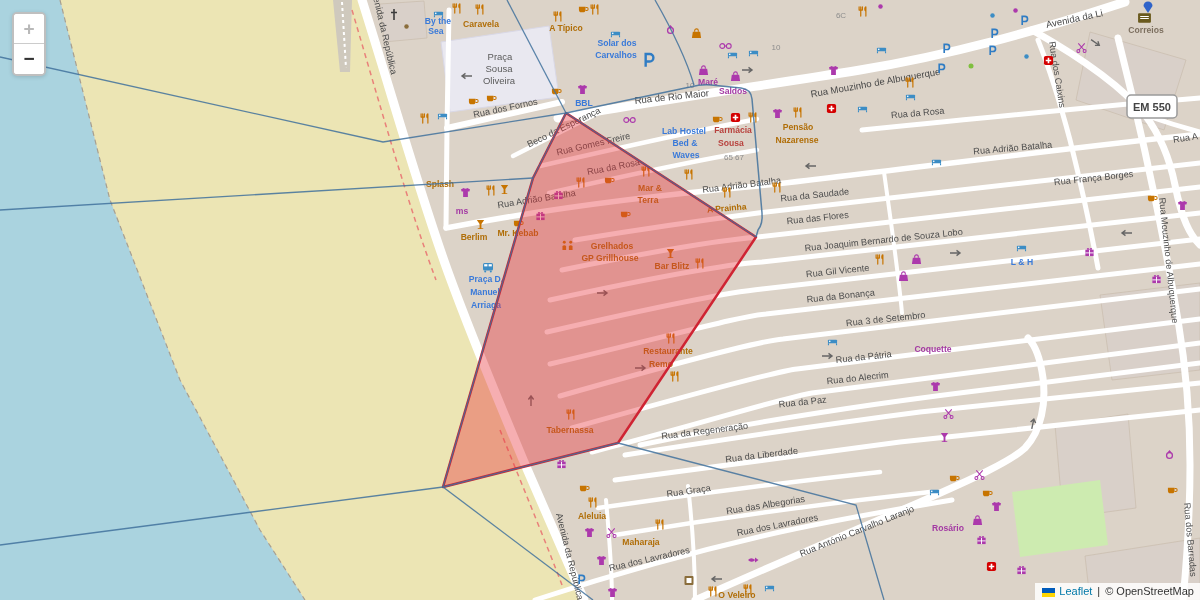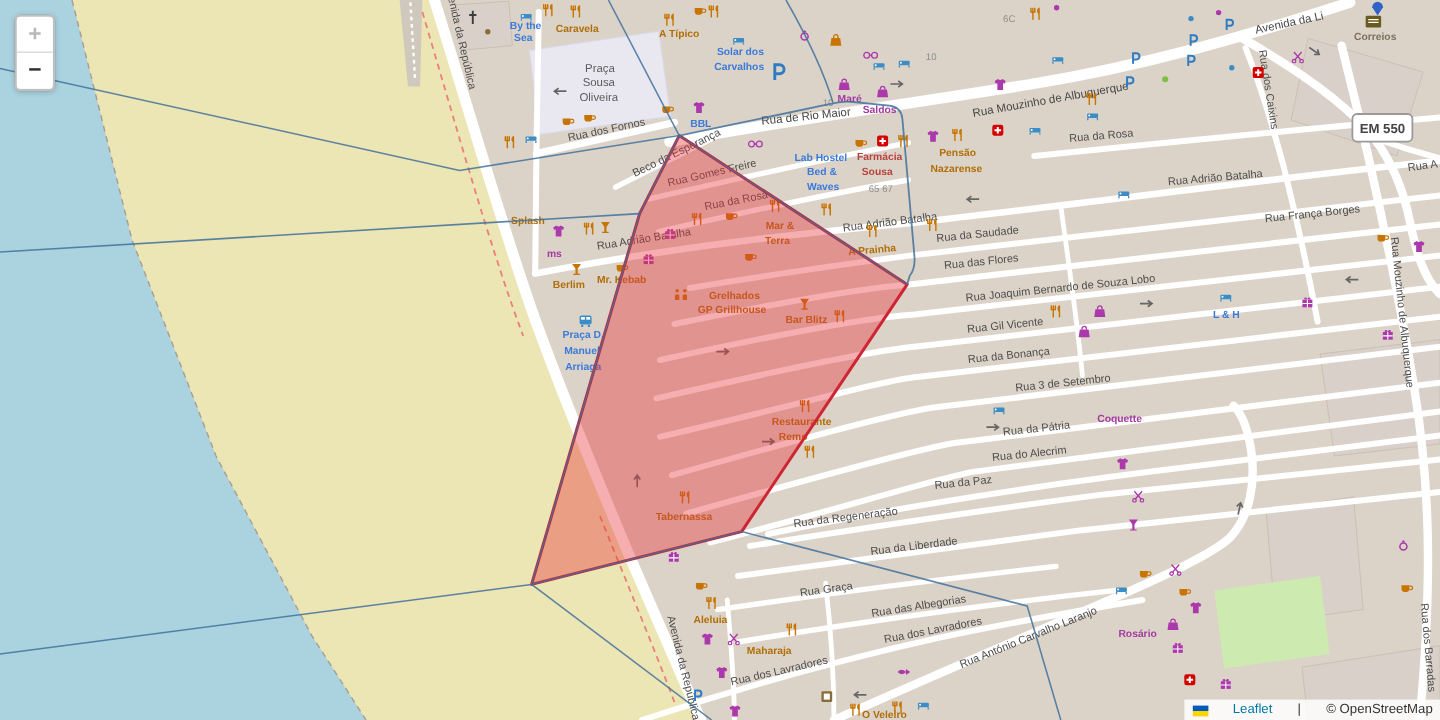--- a/index.html
+++ b/index.html
@@ -13,21 +13,21 @@
   .pp{font:600 8.6px "Liberation Sans",sans-serif;fill:#a339a3;text-anchor:middle}
   .pb{font:600 8.6px "Liberation Sans",sans-serif;fill:#3a7ad9;text-anchor:middle}
   .pr{font:600 8.6px "Liberation Sans",sans-serif;fill:#b8423e;text-anchor:middle}
   .pbr{font:600 8.6px "Liberation Sans",sans-serif;fill:#7d7060;text-anchor:middle}
   .badge{font:700 11px "Liberation Sans",sans-serif;fill:#444;text-anchor:middle}
   .ic-o{color:#c77400}.ic-p{color:#ac39ac}.ic-b{color:#3c8dc5}.ic-r{color:#d40000}
   .ic-P{color:#2f7cc4}.ic-g{color:#666}.ic-br{color:#6a5a1e}.ic-gr{color:#7fbf3f}.ic-st{color:#8a6d3b}.ic-ch{color:#3c3c3c}.ic-mk{color:#2f63c9}
   .zoomctl{position:absolute;top:12px;left:12px;width:30px;border:2px solid rgba(0,0,0,.25);border-radius:5px;overflow:hidden;background:#fff;z-index:5;box-shadow:0 1px 4px rgba(0,0,0,.15)}
   .zoomctl button{display:block;width:30px;height:30px;background:#fff;border:0;font:700 19px "Liberation Sans",sans-serif;color:#333;padding:0;cursor:pointer;line-height:28px}
   .zin{color:#b9b9b9 !important;border-bottom:1px solid #ccc !important}
-  .attrib{position:absolute;right:0;bottom:0;background:rgba(255,255,255,.85);padding:2px 6px 3px 7px;font:11px "Liberation Sans",sans-serif;color:#333;z-index:5;display:flex;align-items:flex-end;gap:20px;white-space:nowrap}
+  .attrib{position:absolute;right:0;bottom:0;background:rgba(255,255,255,.85);padding:2px 6px 3px 7px;font:11px "Liberation Sans",sans-serif;color:#333;z-index:5;display:flex;align-items:flex-end;gap:4px;white-space:nowrap}
   .attrib a{color:#0078A8;text-decoration:none;cursor:pointer}
   .flag{width:13px;height:9px;background:linear-gradient(#005BBB 50%,#FFD500 50%);display:inline-block}
   .sep{color:#333;margin:0 1px}
 </style>
 </head>
 <body>
 
 <div id="app">
 <svg id="map" viewBox="0 0 1200 600" xmlns="http://www.w3.org/2000/svg">
   <defs>

